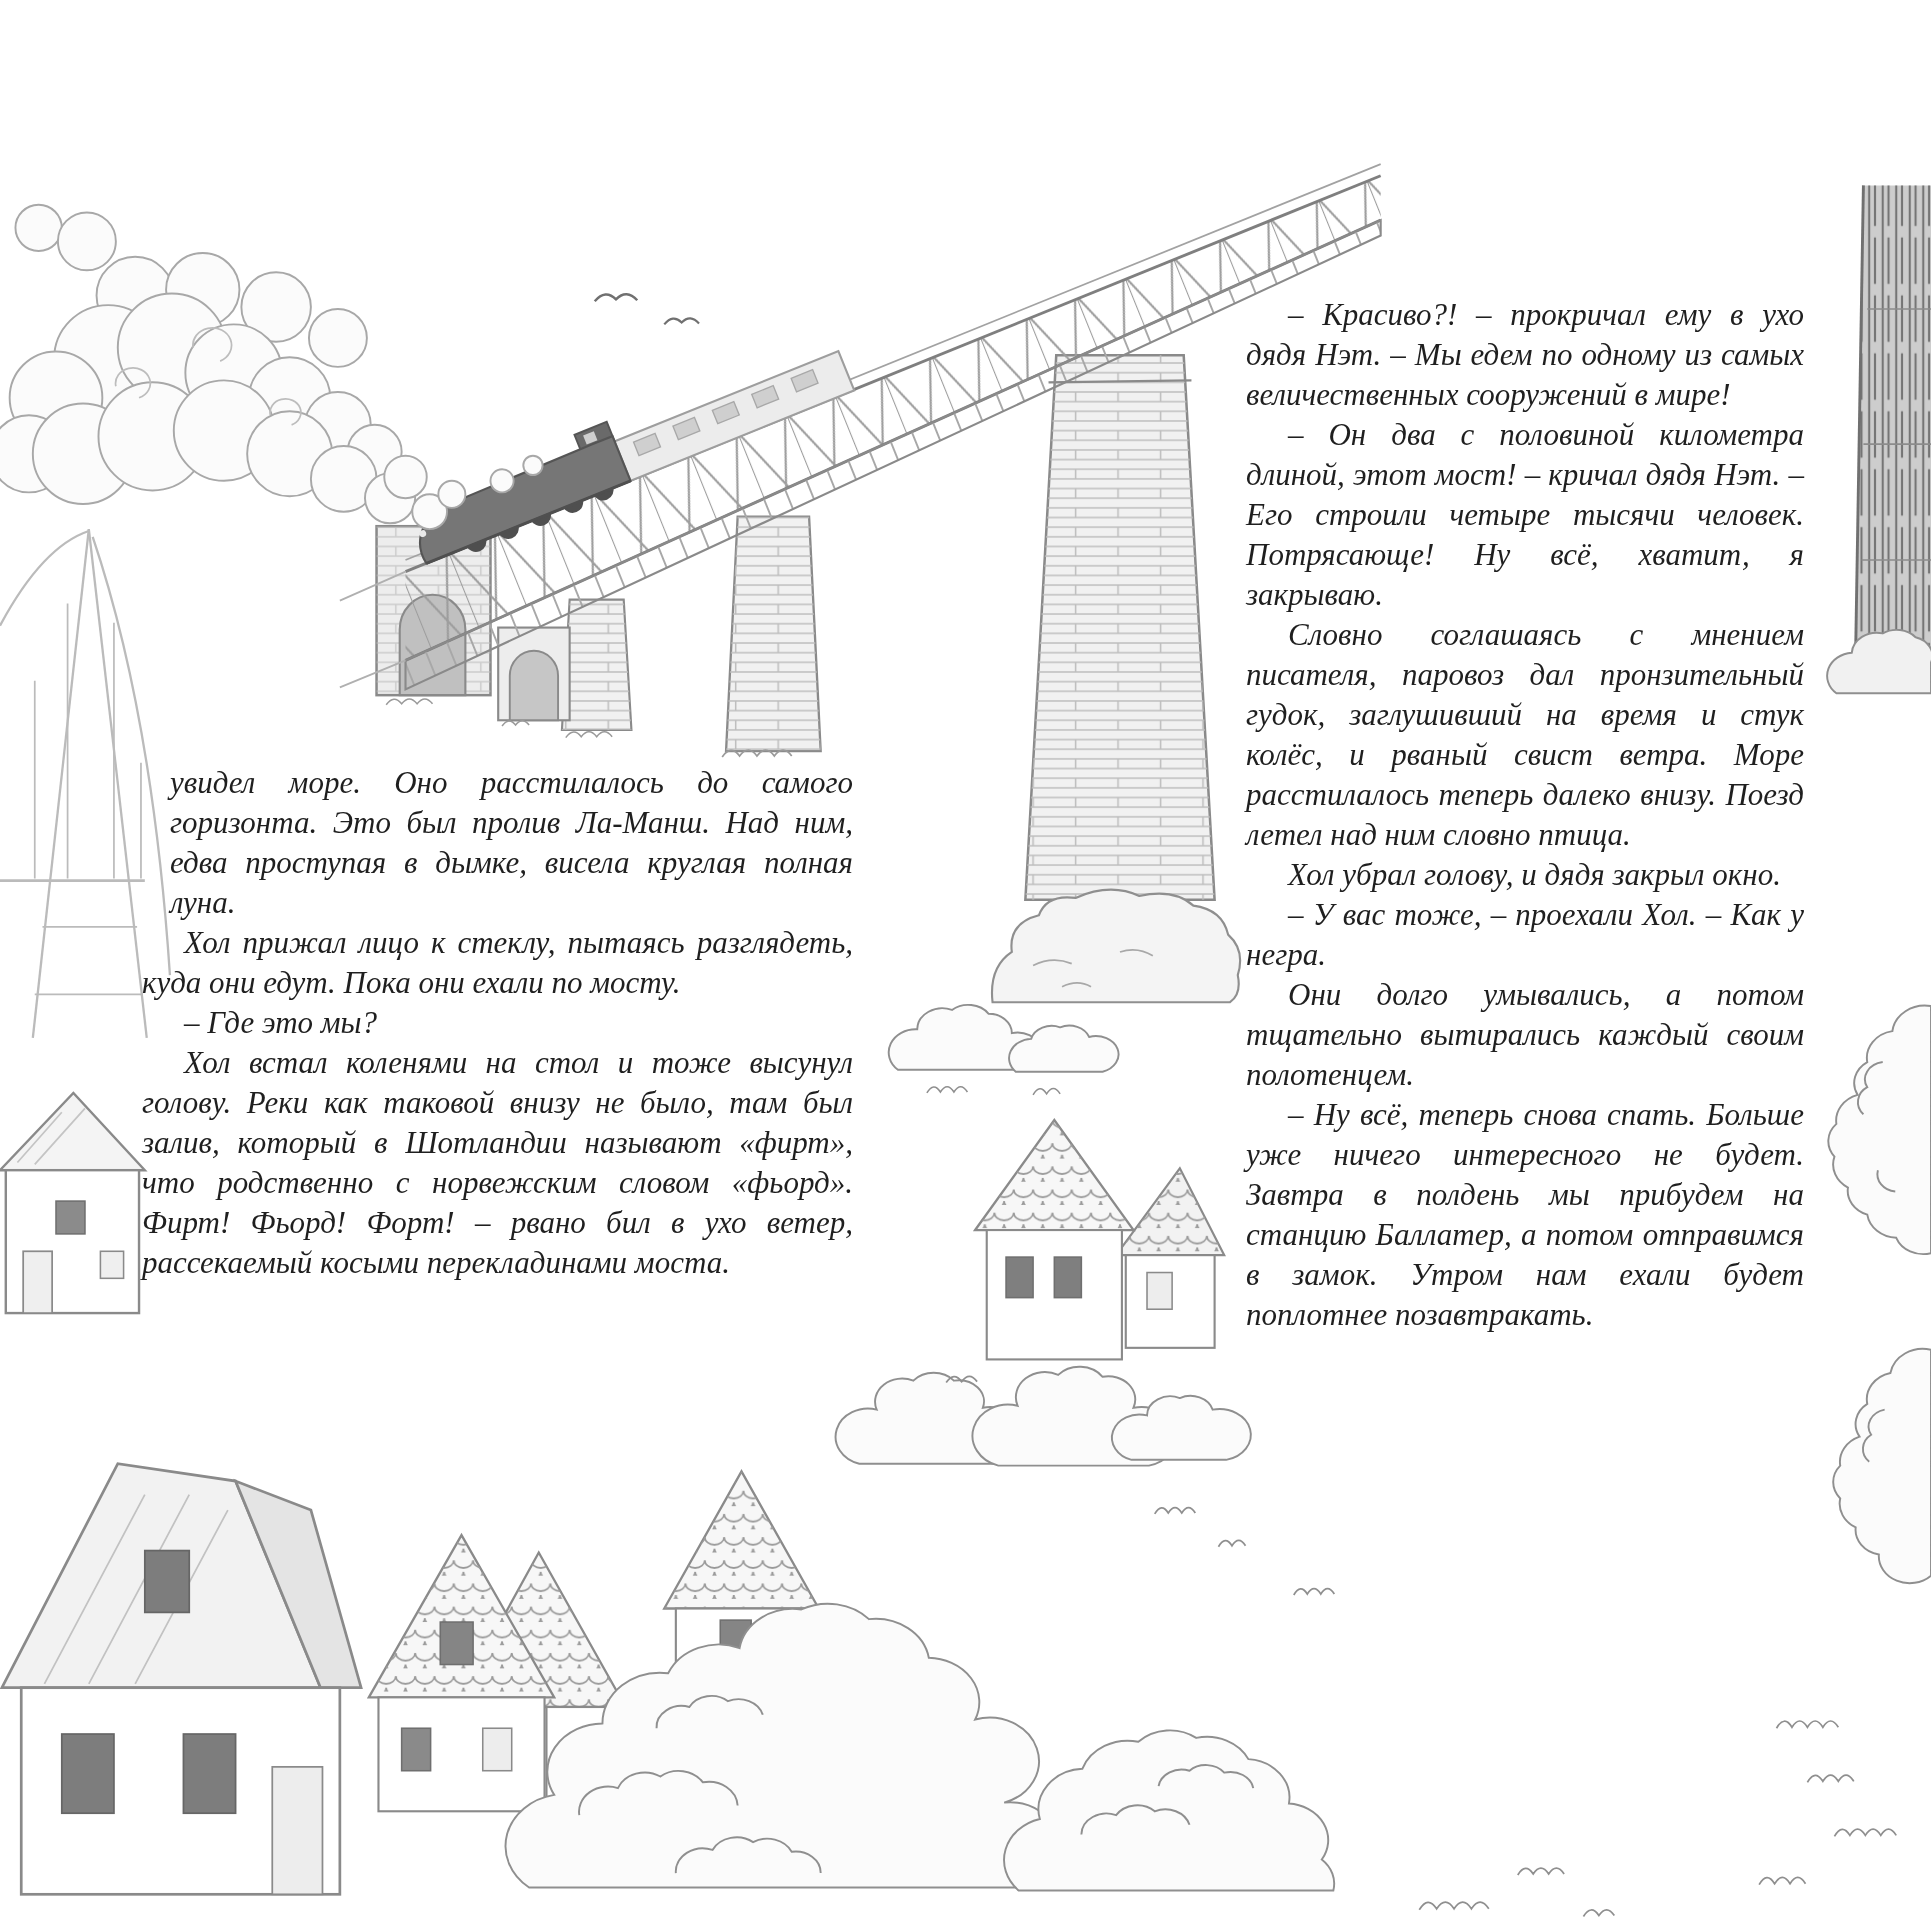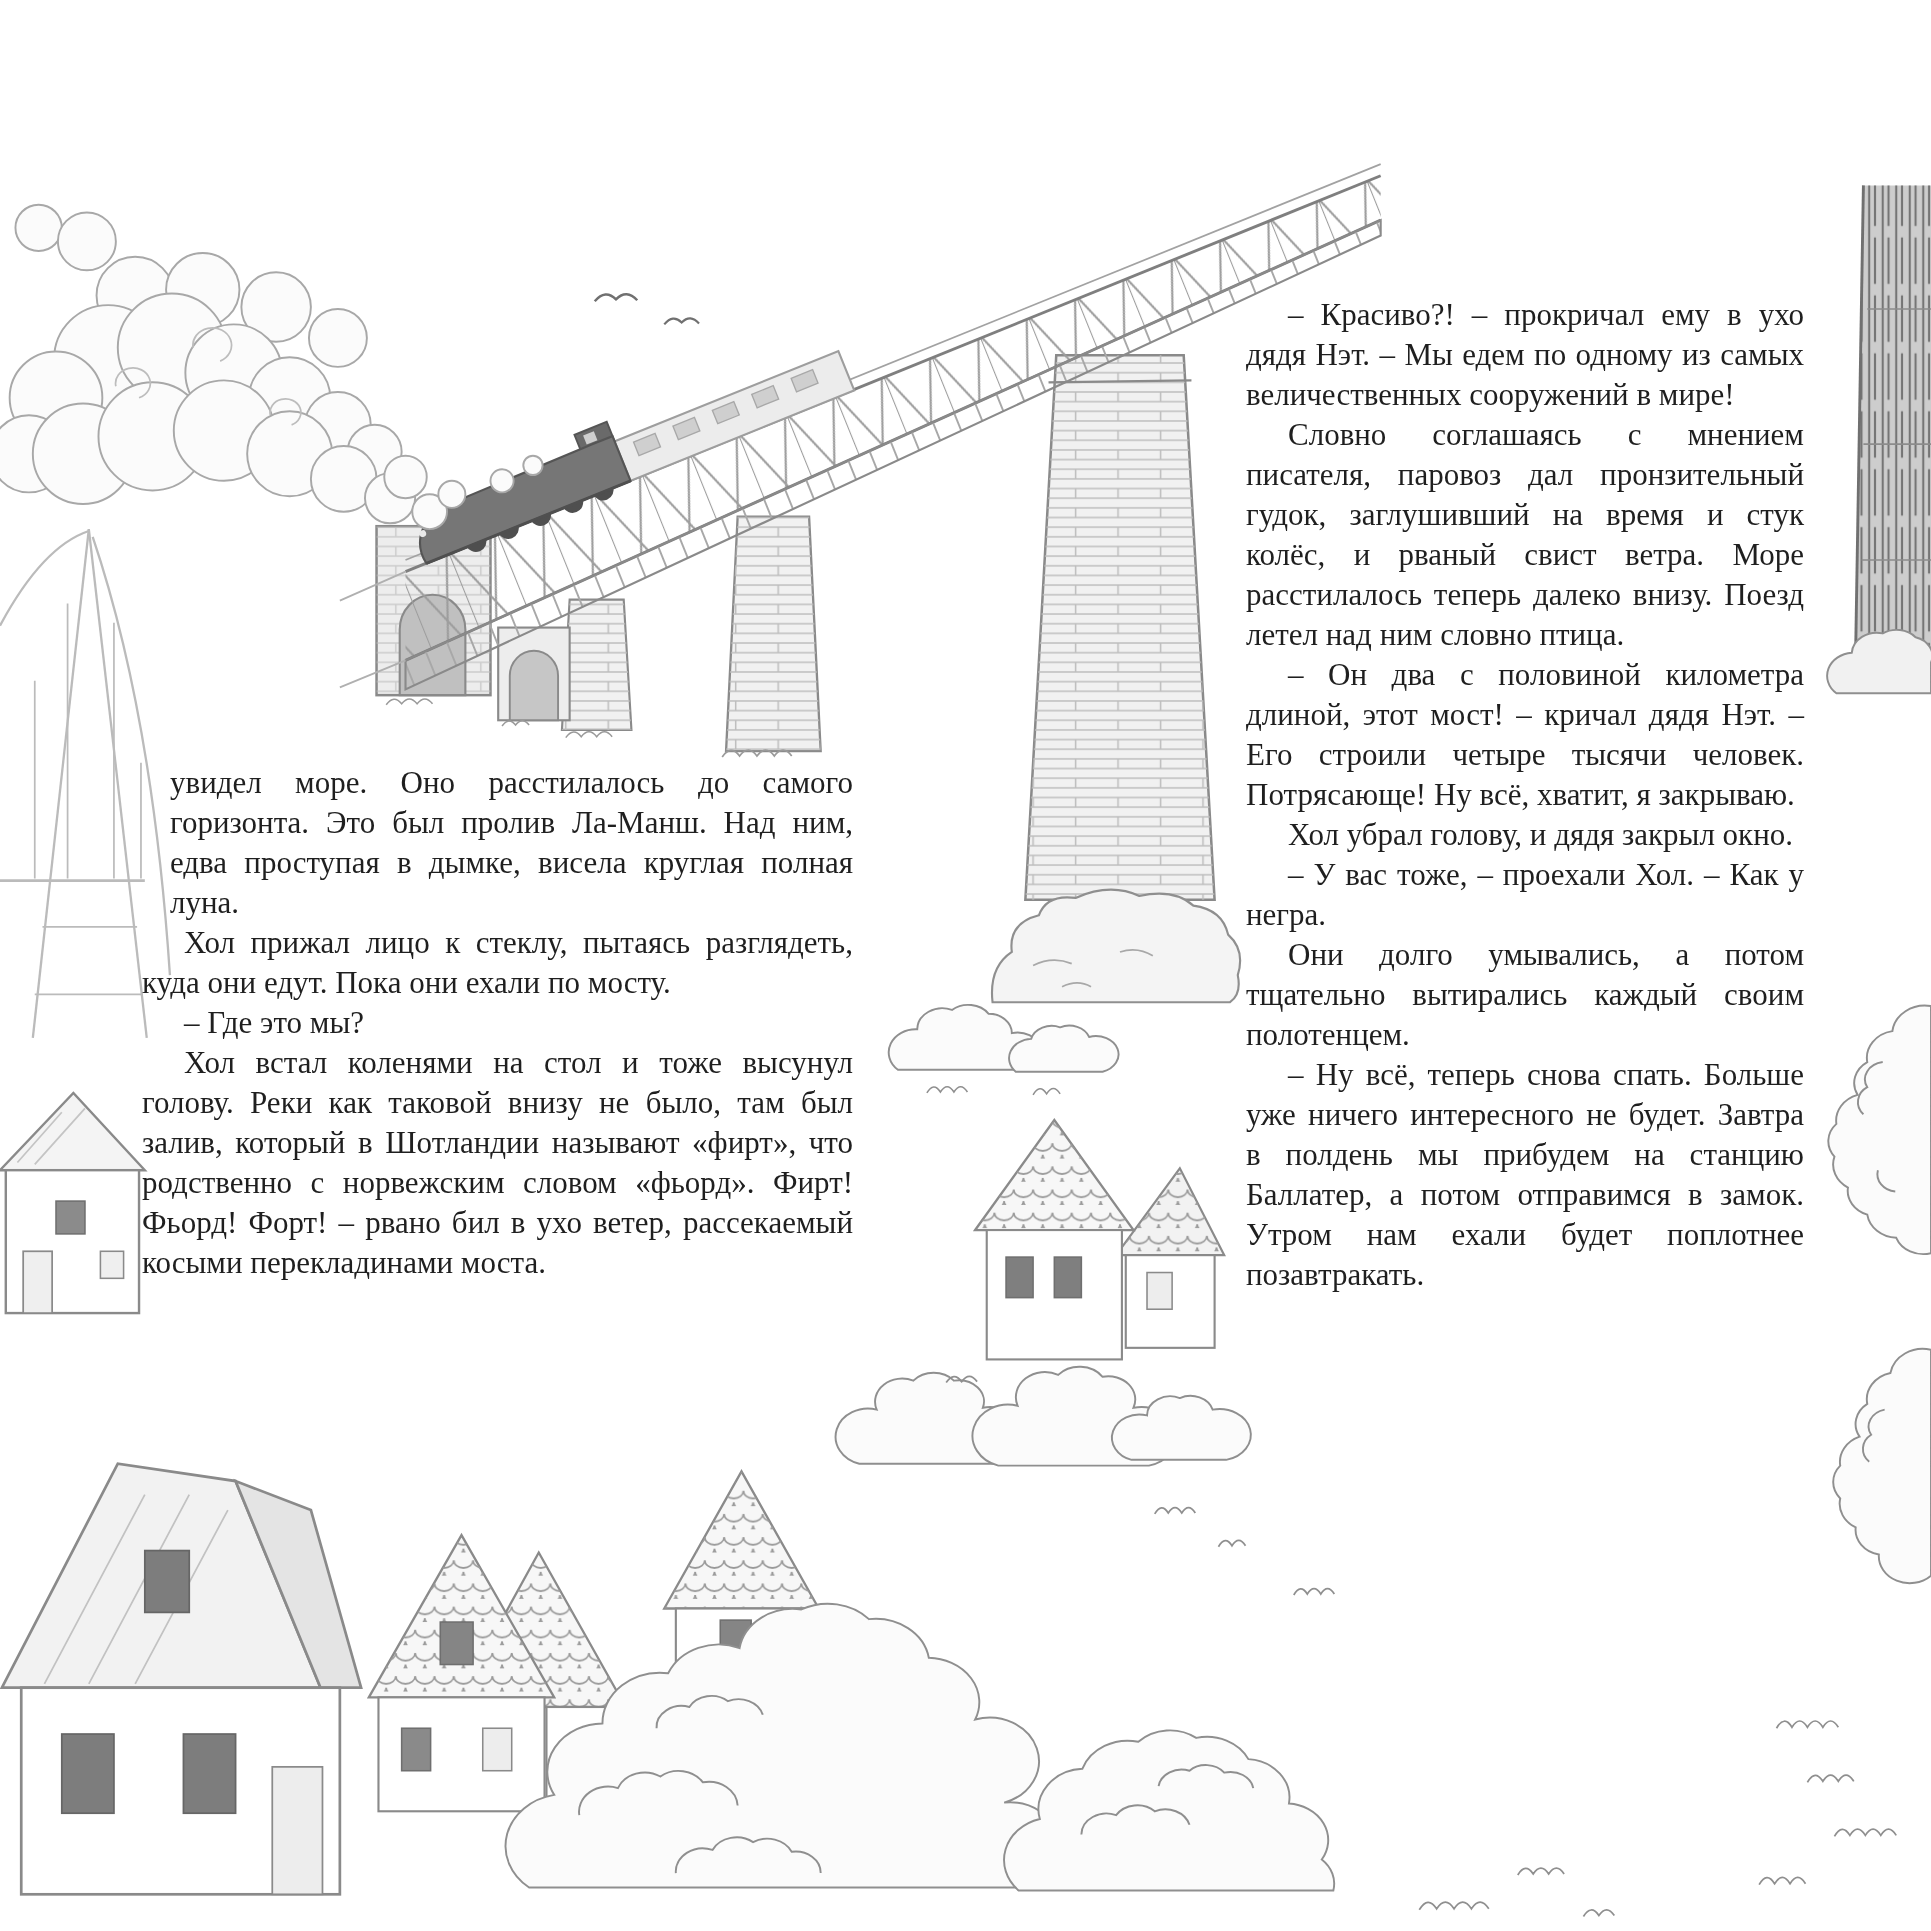--- a/index.html
+++ b/index.html
@@ -1,21 +1,21 @@
 <!DOCTYPE html>
 <html><head>
 <meta charset="utf-8">
 <style>
   html,body{margin:0;padding:0;background:#ffffff;}
   .page{
     position:relative;width:1931px;height:1931px;background:#ffffff;
     font-family:"Liberation Serif", serif;color:#1f1f1f;overflow:hidden;
   }
   .illust{position:absolute;left:0;top:0;width:1931px;height:1931px;}
-  .col{position:absolute;text-align:justify;font-size:31px;line-height:40px;}
+  .col{position:absolute;text-align:justify;font-size:31px;line-height:40px;font-style:italic;}
   .col p{margin:0;text-indent:42px;}
   .col p.cont{text-indent:0;padding-left:28px;}
   .col-left{left:142px;top:763px;width:711px;}
   .col-right{left:1246px;top:295px;width:558px;}
 </style>
 </head>
 <body>
 
 <div class="page">
 
@@ -247,22 +247,22 @@
 
 <div class="col col-left">
   <p class="cont">увидел море. Оно расстилалось до самого горизонта. Это был пролив Ла-Манш. Над ним, едва проступая в дымке, висела круглая полная луна.</p>
   <p>Хол прижал лицо к стеклу, пытаясь разглядеть, куда они едут. Пока они ехали по мосту.</p>
   <p>– Где это мы?</p>
   <p>Хол встал коленями на стол и тоже высунул голову. Реки как таковой внизу не было, там был залив, который в Шотландии называют «фирт», что родственно с норвежским словом «фьорд». Фирт! Фьорд! Форт! – рвано бил в ухо ветер, рассекаемый косыми перекладинами моста.</p>
 </div>
 
 <div class="col col-right">
   <p>– Красиво?! – прокричал ему в ухо дядя Нэт. – Мы едем по одному из самых величественных сооружений в мире!</p>
+  <p>– Он два с половиной километра длиной, этот мост! – кричал дядя Нэт. – Его строили четыре тысячи человек. Потрясающе! Ну всё, хватит, я закрываю.</p>
   <p>Словно соглашаясь с мнением писателя, паровоз дал пронзительный гудок, заглушивший на время и стук колёс, и рваный свист ветра. Море расстилалось теперь далеко внизу. Поезд летел над ним словно птица.</p>
-  <p>– Он два с половиной километра длиной, этот мост! – кричал дядя Нэт. – Его строили четыре тысячи человек. Потрясающе! Ну всё, хватит, я закрываю.</p>
   <p>Хол убрал голову, и дядя закрыл окно.</p>
   <p>– У вас тоже, – проехали Хол. – Как у негра.</p>
   <p>Они долго умывались, а потом тщательно вытирались каждый своим полотенцем.</p>
   <p>– Ну всё, теперь снова спать. Больше уже ничего интересного не будет. Завтра в полдень мы прибудем на станцию Баллатер, а потом отправимся в замок. Утром нам ехали будет поплотнее позавтракать.</p>
 </div>
 
 </div>
 
 
 </body></html>

